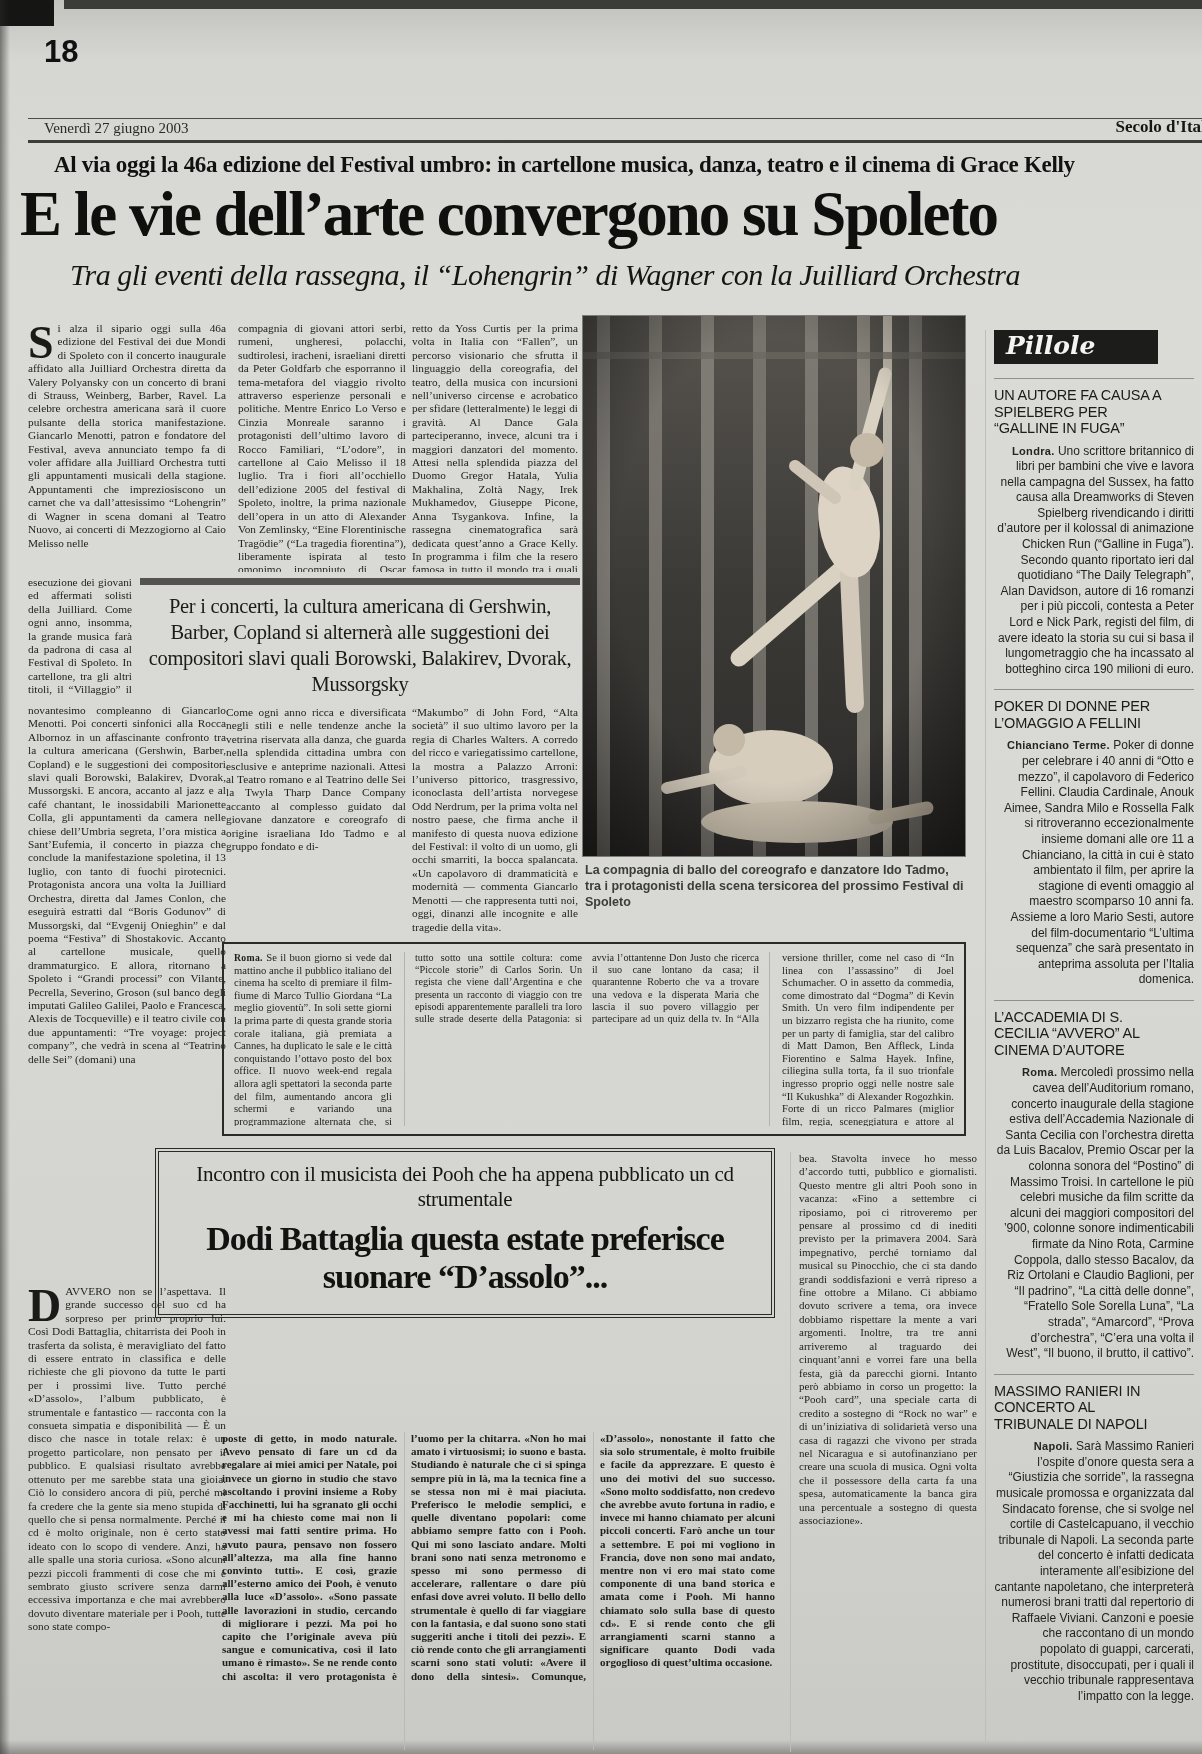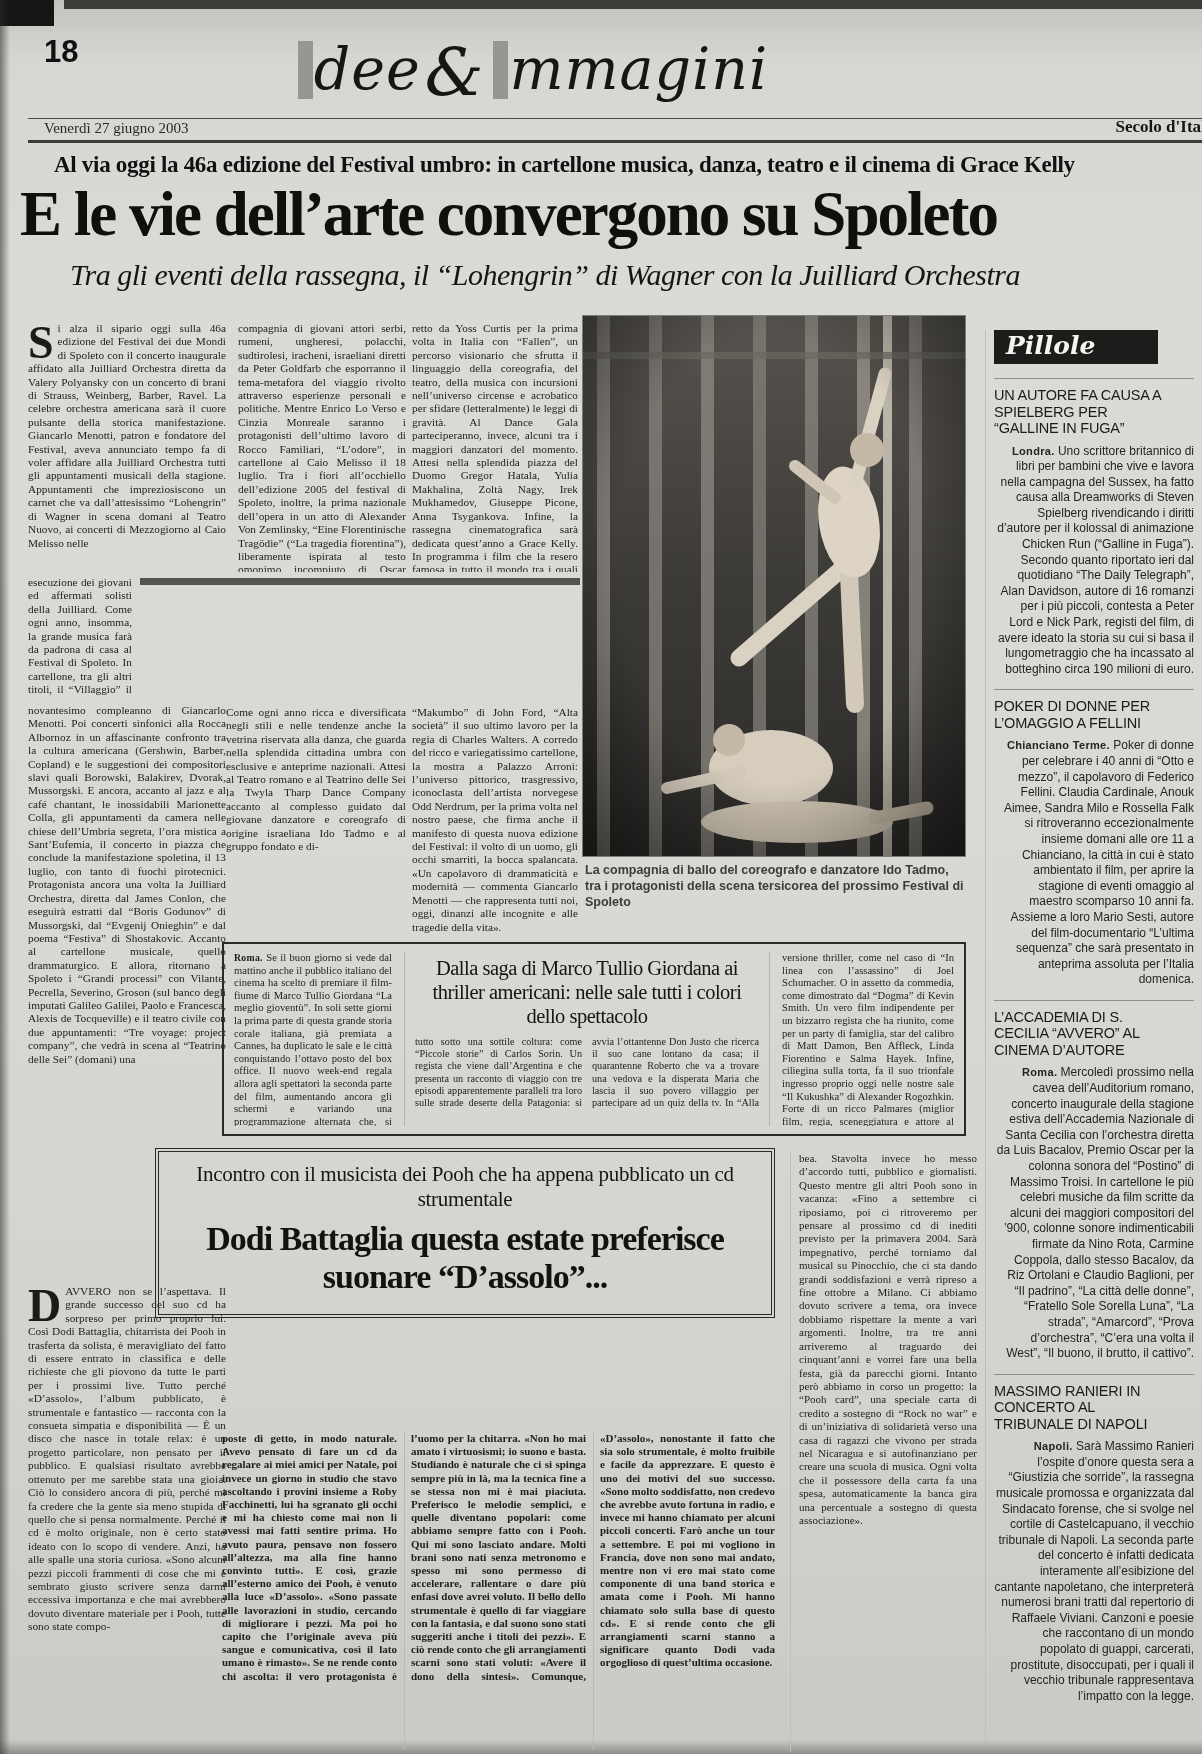--- a/index.html
+++ b/index.html
@@ -79,41 +79,39 @@
 <body>
 
 <div class="page">
 
   <div class="artifact-top"></div>
   <div class="artifact-corner"></div>
   <div class="artifact-left"></div>
   <div class="artifact-bottom"></div>
 
   <div class="page-number">18</div>
-  <div class="masthead">
-    <span class="ibar"></span><span class="word">dee</span><span class="amp">&amp;</span><span class="ibar"></span><span class="word">mmagini</span>
-  </div>
   <div class="rule-a"></div>
   <div class="rule-b"></div>
   <div class="date-line">Venerdì 27 giugno 2003</div>
   <div class="paper-name">Secolo d'Italia</div>
 
   <div class="kicker">Al via oggi la 46a edizione del Festival umbro: in cartellone musica, danza, teatro e il cinema di Grace Kelly</div>
   <div class="headline">E le vie dell’arte convergono su Spoleto</div>
   <div class="subhead">Tra gli eventi della rassegna, il “Lohengrin” di Wagner con la Juilliard Orchestra</div>
 
   <div class="bodytxt col1a">
     <span class="dropcap">S</span><span>i alza il sipario oggi sulla 46a edizione del Festival dei due Mondi di Spoleto con il concerto inaugurale affidato alla Juilliard Orchestra diretta da Valery Polyansky con un concerto di brani di Strauss, Weinberg, Barber, Ravel. La celebre orchestra americana sarà il cuore pulsante della storica manifestazione. Giancarlo Menotti, patron e fondatore del Festival, aveva annunciato tempo fa di voler affidare alla Juilliard Orchestra tutti gli appuntamenti musicali della stagione. Appuntamenti che impreziosiscono un carnet che va dall’attesissimo “Lohengrin” di Wagner in scena domani al Teatro Nuovo, ai concerti di Mezzogiorno al Caio Melisso nelle</span>
   </div>
   <div class="bodytxt col2a">compagnia di giovani attori serbi, rumeni, ungheresi, polacchi, sudtirolesi, iracheni, israeliani diretti da Peter Goldfarb che esporranno il tema-metafora del viaggio rivolto attraverso esperienze personali e politiche. Mentre Enrico Lo Verso e Cinzia Monreale saranno i protagonisti dell’ultimo lavoro di Rocco Familiari, “L’odore”, in cartellone al Caio Melisso il 18 luglio. Tra i fiori all’occhiello dell’edizione 2005 del festival di Spoleto, inoltre, la prima nazionale dell’opera in un atto di Alexander Von Zemlinsky, “Eine Florentinische Tragödie” (“La tragedia fiorentina”), liberamente ispirata al testo omonimo incompiuto di Oscar Wilde, in scena il primo luglio alla Rocca.</div>
   <div class="bodytxt col3a">retto da Yoss Curtis per la prima volta in Italia con “Fallen”, un percorso visionario che sfrutta il linguaggio della coreografia, del teatro, della musica con incursioni nell’universo circense e acrobatico per sfidare (letteralmente) le leggi di gravità. Al Dance Gala parteciperanno, invece, alcuni tra i maggiori danzatori del momento. Attesi nella splendida piazza del Duomo Gregor Hatala, Yulia Makhalina, Zoltà Nagy, Irek Mukhamedov, Giuseppe Picone, Anna Tsygankova. Infine, la rassegna cinematografica sarà dedicata quest’anno a Grace Kelly. In programma i film che la resero famosa in tutto il mondo tra i quali “La finestra sul cortile” e “Caccia al ladro” diretti da Hitchcock,</div>
   <div class="bodytxt col1b">esecuzione dei giovani ed affermati solisti della Juilliard. Come ogni anno, insomma, la grande musica farà da padrona di casa al Festival di Spoleto. In cartellone, tra gli altri titoli, il “Villaggio” il 6 luglio al Duomo per festeggiare il</div>
 
   <div class="pullquote">
     <div class="bar"></div>
+    <div class="q">Per i concerti, la cultura americana di Gershwin, Barber, Copland si alternerà alle suggestioni dei compositori slavi quali Borowski,  Balakirev,  Dvorak,  Mussorgsky</div>
   </div>
 
   <div class="bodytxt col1c">novantesimo compleanno di Giancarlo Menotti. Poi concerti sinfonici alla Rocca Albornoz in un affascinante confronto tra la cultura americana (Gershwin, Barber, Copland) e le suggestioni dei compositori slavi quali Borowski, Balakirev, Dvorak, Mussorgski. E ancora, accanto al jazz e al café chantant, le inossidabili Marionette Colla, gli appuntamenti da camera nelle chiese dell’Umbria segreta, l’ora mistica a Sant’Eufemia, il concerto in piazza che conclude la manifestazione spoletina, il 13 luglio, con tanto di fuochi pirotecnici. Protagonista ancora una volta la Juilliard Orchestra, diretta dal James Conlon, che eseguirà estratti dal “Boris Godunov” di Mussorgski, dal “Evgenij Onieghin” e dal poema “Festiva” di Shostakovic. Accanto al cartellone musicale, quello drammaturgico. E allora, ritornano a Spoleto i “Grandi processi” con Vilante, Pecrella, Severino, Groson (sul banco degli imputati Galileo Galilei, Paolo e Francesca, Alexis de Tocqueville) e il teatro civile con due appuntamenti: “Tre voyage: project company”, che vedrà in scena al “Teatrino delle Sei” (domani) una</div>
   <div class="bodytxt col2b">Come ogni anno ricca e diversificata negli stili e nelle tendenze anche la vetrina riservata alla danza, che guarda nella splendida cittadina umbra con esclusive e anteprime nazionali. Attesi al Teatro romano e al Teatrino delle Sei la Twyla Tharp Dance Company accanto al complesso guidato dal giovane danzatore e coreografo di origine israeliana Ido Tadmo e al gruppo fondato e di-</div>
   <div class="bodytxt col3b">
     <span>“Makumbo” di John Ford, “Alta società” il suo ultimo lavoro per la regia di Charles Walters. A corredo del ricco e variegatissimo cartellone, la mostra a Palazzo Arroni: l’universo pittorico, trasgressivo, iconoclasta dell’artista norvegese Odd Nerdrum, per la prima volta nel nostro paese, che firma anche il manifesto di questa nuova edizione del Festival: il volto di un uomo, gli occhi smarriti, la bocca spalancata. «Un capolavoro di drammaticità e modernità — commenta Giancarlo Menotti — che rappresenta tutti noi, oggi, dinanzi alle incognite e alle tragedie della vita».</span>
     
   </div>
 
   <div class="photo">
@@ -160,21 +158,20 @@
     </svg>
   </div>
   <div class="caption">La compagnia di ballo del coreografo e danzatore Ido Tadmo, tra i protagonisti della scena tersicorea del prossimo Festival di Spoleto</div>
 
   <div class="cinema-box">
     <div class="cine-colA">
       <span class="city">Roma.</span>
       <span>Se il buon giorno si vede dal mattino anche il pubblico italiano del cinema ha scelto di premiare il film-fiume di Marco Tullio Giordana “La meglio gioventù”. In soli sette giorni la prima parte di questa grande storia corale italiana, già premiata a Cannes, ha duplicato le sale e le città conquistando l’ottavo posto del box office. Il nuovo week-end regala allora agli spettatori la seconda parte del film, aumentando ancora gli schermi e variando una programmazione alternata che, si spera, permetterà a tutti di seguire le storie di due fratelli italiani attraverso quarant’anni di storia recente. Tra gli altri titoli in uscita molti sono saldi di stagione: tra alcuni corti</span>
     </div>
     <div class="cine-center">
-      <div class="cine-headline">Dalla saga di Marco Tullio Giordana ai thriller americani: nelle sale tutti i colori dello spettacolo</div>
       <div class="cine-cont">tutto sotto una sottile coltura: come “Piccole storie” di Carlos Sorin. Un regista che viene dall’Argentina e che presenta un racconto di viaggio con tre episodi apparentemente paralleli tra loro sulle strade deserte della Patagonia: si avvia l’ottantenne Don Justo che ricerca il suo cane lontano da casa; il quarantenne Roberto che va a trovare una vedova e la disperata Maria che lascia il suo povero villaggio per partecipare ad un quiz della tv. In “Alla fine della notte”, invece, firmano Salvatore Piscicelli ed Ennio Fantastichini: presta il suo volto al cinquantenne Bruno, attore e regista in crisi, quasi come il Fellini di “Otto e 1/2”. Lungo un altro viaggio, a metà tra realtà e metafora, l’uomo incontrerà il suo passato e le donne della sua vita. Spazio poi agli americani. In</div>
     </div>
     <div class="cine-colD">versione thriller, come nel caso di “In linea con l’assassino” di Joel Schumacher. O in assetto da commedia, come dimostrato dal “Dogma” di Kevin Smith. Un vero film indipendente per un bizzarro regista che ha riunito, come per un party di famiglia, star del calibro di Matt Damon, Ben Affleck, Linda Fiorentino e Salma Hayek. Infine, ciliegina sulla torta, fa il suo trionfale ingresso proprio oggi nelle nostre sale “Il Kukushka” di Alexander Rogozhkin. Forte di un ricco Palmares (miglior film, regia, sceneggiatura e attore al “Russia Golden Eagle 2003”), il film narra la storia di due disertori su fronti diversi e entrambi condannati a morte dai loro superiori.</div>
   </div>
 
   <div class="dodi-box">
     <div class="dodi-kicker">Incontro con il musicista dei Pooh che ha appena pubblicato un cd strumentale</div>
     <div class="dodi-headline">Dodi Battaglia questa estate preferisce suonare “D’assolo”...</div>
   </div>
   <div class="dodi-right">bea. Stavolta invece ho messo d’accordo tutti, pubblico e giornalisti. Questo mentre gli altri Pooh sono in vacanza: «Fino a settembre ci riposiamo, poi ci ritroveremo per pensare al prossimo cd di inediti previsto per la primavera 2004. Sarà impegnativo, perché torniamo dal musical su Pinocchio, che ci sta dando grandi soddisfazioni e verrà ripreso a fine ottobre a Milano. Ci abbiamo dovuto scrivere a tema, ora invece dobbiamo rispettare la mente a vari argomenti. Inoltre, tra tre anni arriveremo al traguardo dei cinquant’anni e vorrei fare una bella festa, già da parecchi giorni. Intanto però abbiamo in corso un progetto: la “Pooh card”, una speciale carta di credito a sostegno di “Rock no war” e di un’iniziativa di solidarietà verso una casa di ragazzi che vivono per strada nel Nicaragua e si autofinanziano per creare una scuola di musica. Ogni volta che il possessore della carta fa una spesa, automaticamente la banca gira una percentuale a sostegno di questa associazione».</div>

